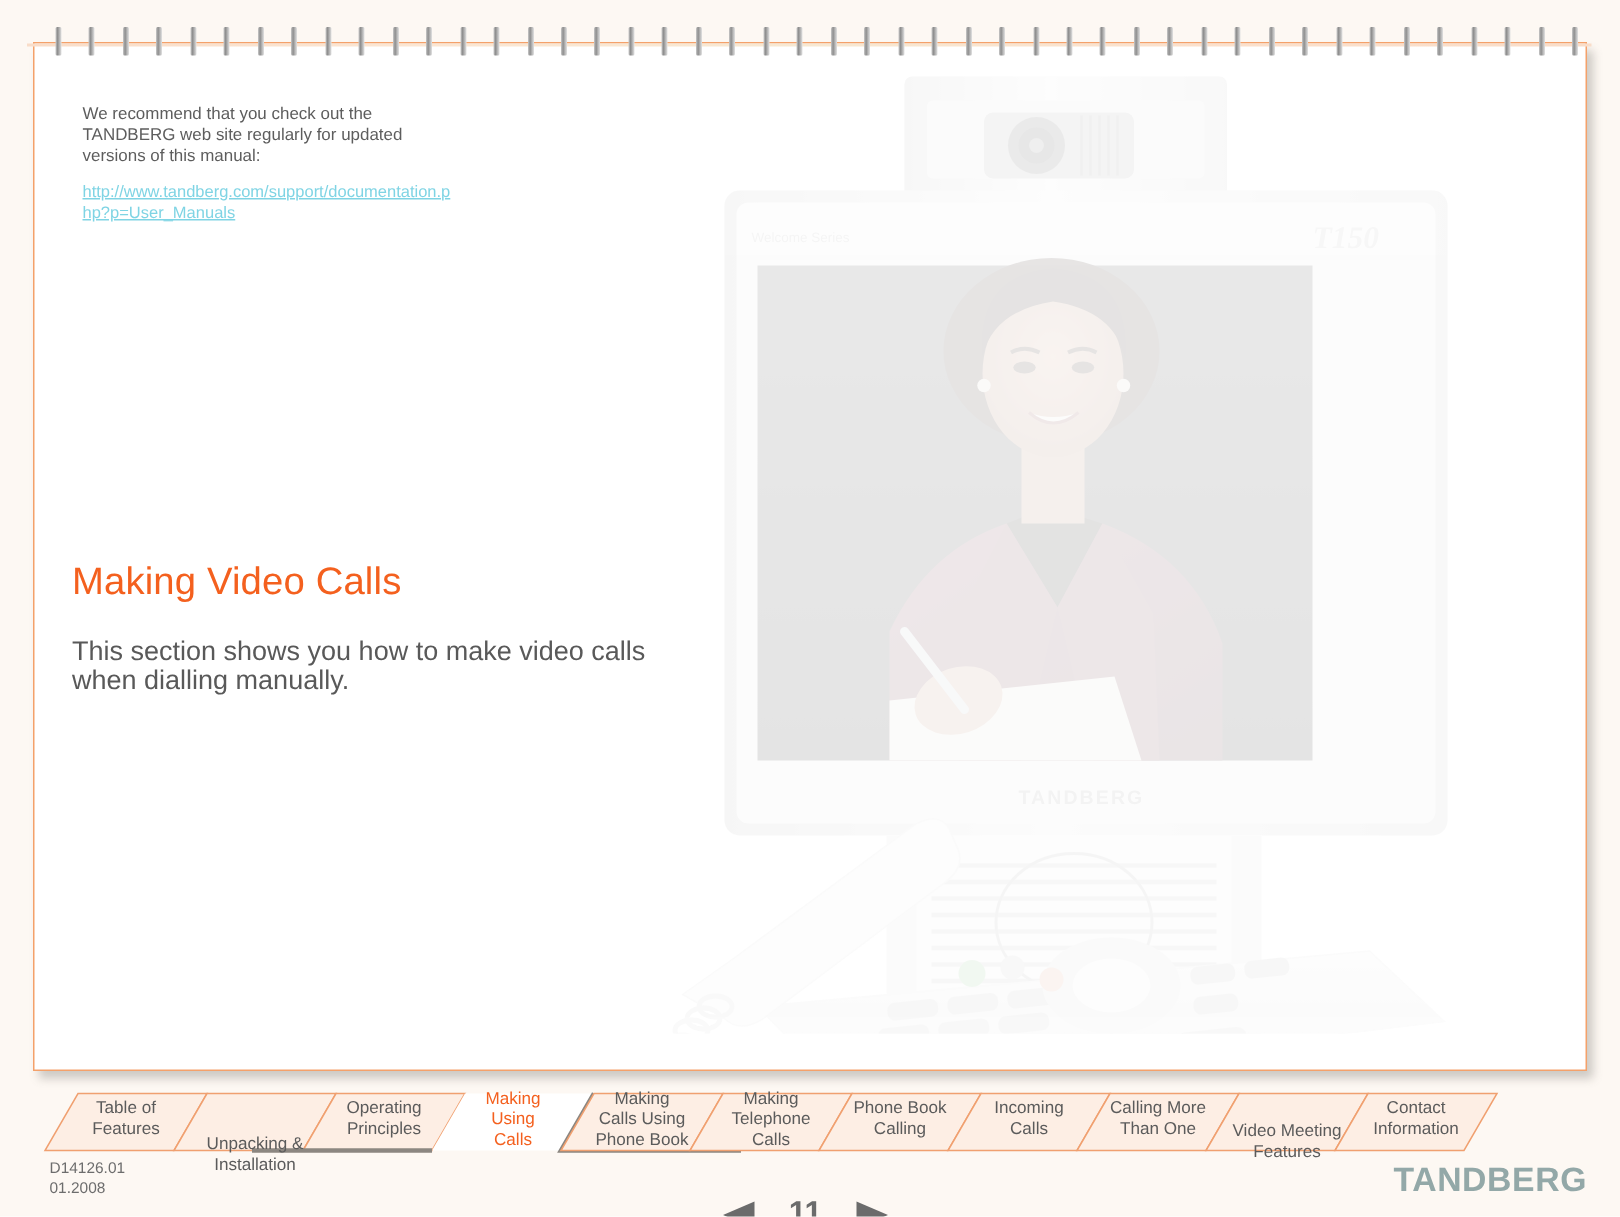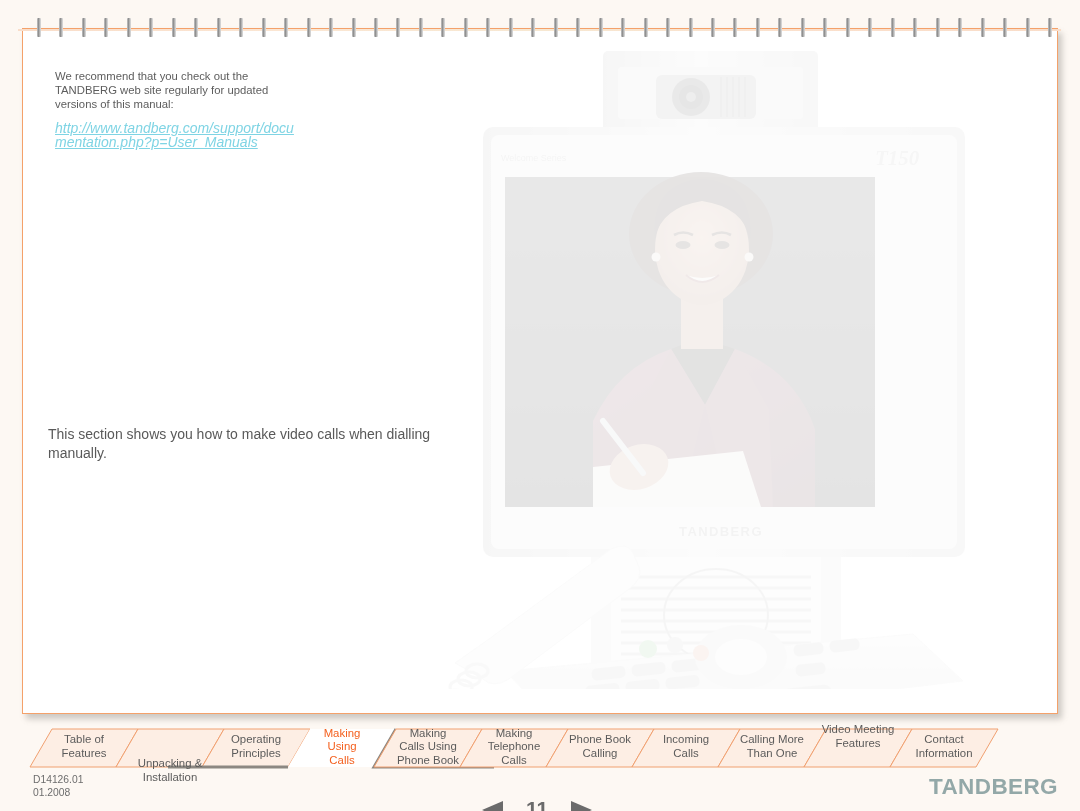--- a/index.html
+++ b/index.html
@@ -70,43 +70,42 @@
     z-index: 20;
   }
   #intro-note p {
     font-size: 11.3px;
     line-height: 14.2px;
     color: #5d5d5d;
   }
   #intro-link {
     display: inline-block;
     margin-top: 9px;
-    font-size: 14px;
+    font-size: 11px;
     line-height: 14.2px;
     color: #7fd4e4;
     text-decoration: underline;
     word-break: break-all;
-    font-style: italic;
   }
 
   #section-title {
     position: absolute;
     left: 25px; top: 345px;
     font-size: 25.5px;
     font-weight: normal;
     color: #f4601e;
     letter-spacing: 0.1px;
     z-index: 20;
   }
 
   #section-body {
     position: absolute;
     left: 25px; top: 396px;
     width: 400px;
-    font-size: 14px;
+    font-size: 18px;
     line-height: 18.6px;
     color: #595959;
     z-index: 20;
   }
 
   
   #tab-bar {
     position: absolute;
     left: 0; top: 722px;
     width: 1080px; height: 54px;
@@ -360,20 +359,21 @@
         </g>
       </g>
     </svg>
   </div>
 
   <div id="intro-note">
     <p>We recommend that you check out the TANDBERG web site regularly for updated versions of this manual:</p>
     <a id="intro-link" href="#">http://www.tandberg.com/support/documentation.php?p=User_Manuals</a>
   </div>
 
+  <h1 id="section-title">Making Video Calls</h1>
 
   <p id="section-body">This section shows you how to make video calls when dialling manually.</p>
 
 </div>
 
 <div id="tab-bar">
   <svg id="tab-svg" width="1080" height="54" xmlns="http://www.w3.org/2000/svg">
       <polygon points="52,7 138,7 116,45 30,45" fill="#fdeee4" stroke="#f0a070" stroke-width="1" style="cursor: pointer;"></polygon>
       <polygon points="138,7 224,7 202,45 116,45" fill="#fdeee4" stroke="#f0a070" stroke-width="1" style="cursor: pointer;"></polygon>
       <polygon points="224,7 310,7 288,45 202,45" fill="#fdeee4" stroke="#f0a070" stroke-width="1" style="cursor: pointer;"></polygon>
@@ -420,21 +420,21 @@
       <div>Calling</div>
     </div>
     <div class="tab-label" style="left: 634px; width: 104px; top: 11.4px;">
       <div>Incoming</div>
       <div>Calls</div>
     </div>
     <div class="tab-label" style="left: 720px; width: 104px; top: 11.4px;">
       <div>Calling More</div>
       <div>Than One</div>
     </div>
-    <div class="tab-label" style="left: 806px; width: 104px; top: 1px;">
+    <div class="tab-label" style="left: 806px; width: 104px; top: 26px;">
       <div>Video Meeting</div>
       <div>Features</div>
     </div>
     <div class="tab-label" style="left: 892px; width: 104px; top: 11.4px;">
       <div>Contact</div>
       <div>Information</div>
     </div>
   </div>
 
 <div id="footer">

